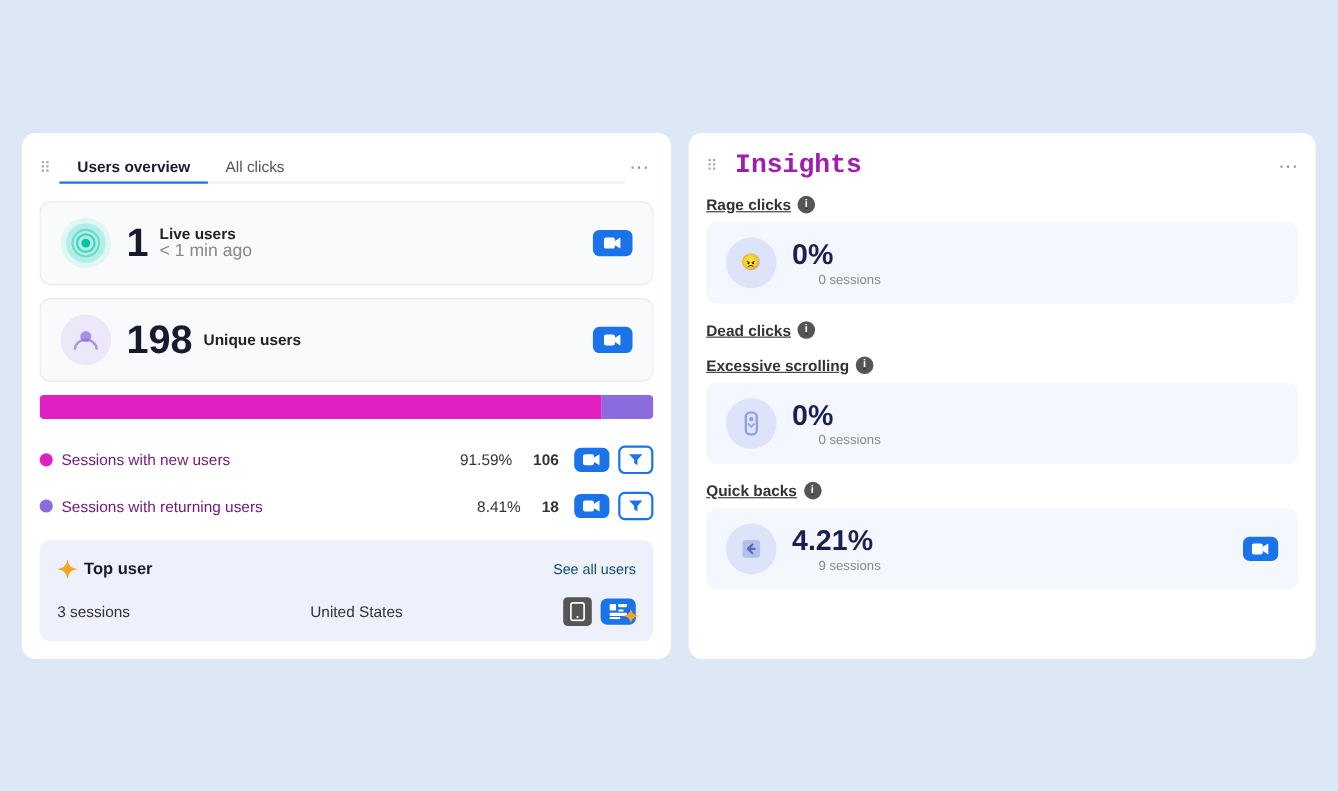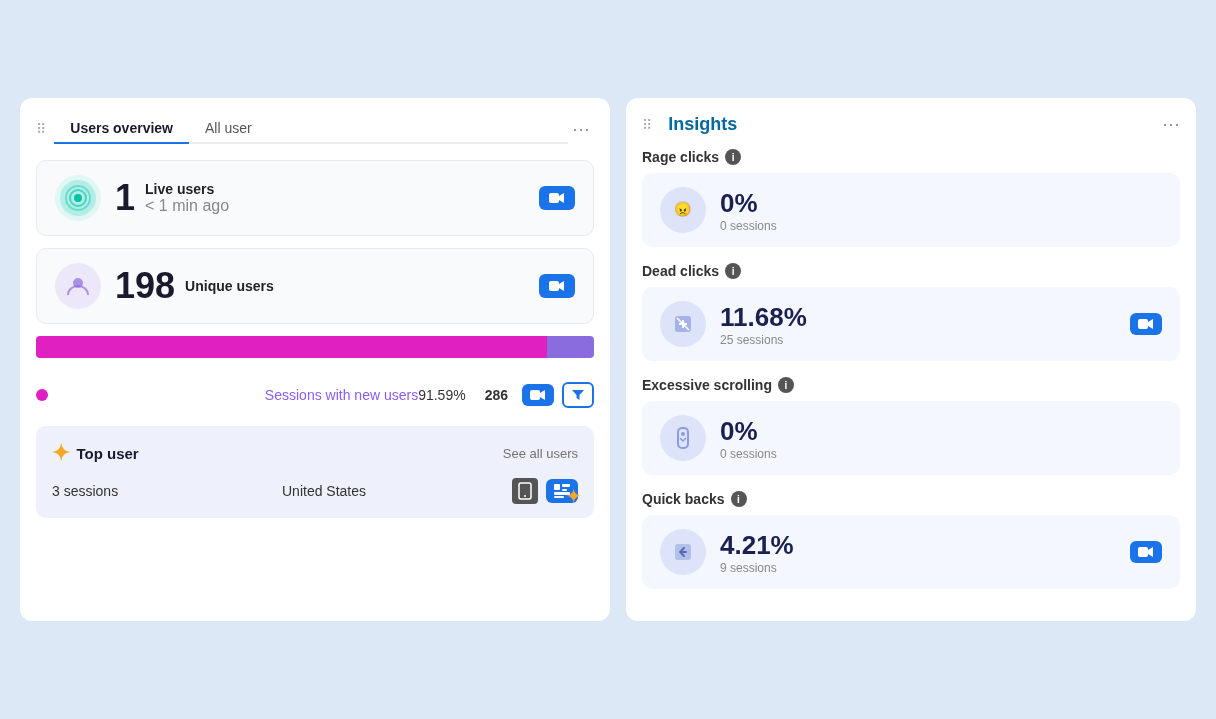--- a/index.html
+++ b/index.html
@@ -149,21 +149,21 @@
     }
     .session-dot {
       width: 12px;
       height: 12px;
       border-radius: 50%;
       margin-right: 8px;
       flex-shrink: 0;
     }
     .session-dot.new { background: #e020c0; }
     .session-dot.returning { background: #8b6cde; }
-    .session-label { flex: 1; color: #8b5cf6; text-align: right; }
+    .session-label { flex: 1; color: #701a75; }
     .session-pct { color: #333; font-weight: 500; margin-right: 19px; }
     .session-count { color: #333; font-weight: 600; margin-right: 14px; }
     .session-actions { display: flex; gap: 8px; align-items: center; }
     .action-btn {
       background: #1a73e8;
       border-radius: 6px;
       padding: 5px 8px;
       display: flex;
       align-items: center;
       justify-content: center;
@@ -198,21 +198,21 @@
     .top-user-title {
       font-size: 15px;
       font-weight: 700;
       color: #1a1a2e;
       display: flex;
       align-items: center;
       gap: 6px;
     }
     .see-all-link {
       font-size: 13px;
-      color: #737373;
+      color: #0c4a6e;
       cursor: pointer;
       font-weight: 500;
     }
     .top-user-row {
       display: flex;
       align-items: center;
       gap: 24px;
       font-size: 14px;
       color: #333;
     }
@@ -236,43 +236,45 @@
       border-radius: 12px;
       padding: 16px;
       flex: 1;
     }
     .right-header {
       display: flex;
       align-items: center;
       margin-bottom: 14px;
     }
     .right-title {
-      font-size: 18px;
+      font-size: 24px;
       font-weight: 700;
-      color: #0369a1;
+      color: #a21caf;
       margin-left: 8px;
+      font-family: Liberation Mono, monospace;
     }
     .right-more {
       margin-left: auto;
       color: #888;
       font-size: 18px;
       cursor: pointer;
     }
 
     .insight-section {
       margin-bottom: 16px;
     }
     .insight-label {
       font-size: 14px;
       font-weight: 600;
       color: #333;
       margin-bottom: 8px;
       display: flex;
       align-items: center;
       gap: 6px;
+      text-decoration: underline;
     }
     .insight-card {
       background: #f5f7fe;
       border-radius: 10px;
       padding: 14px 18px;
       display: flex;
       align-items: center;
       position: relative;
     }
     .insight-icon-wrap {
@@ -287,20 +289,21 @@
       flex-shrink: 0;
     }
     .insight-value {
       font-size: 26px;
       font-weight: 700;
       color: #1a2050;
     }
     .insight-sessions {
       font-size: 12px;
       color: #888;
+      margin-left: 24px;
     }
     .insight-video-btn {
       margin-left: auto;
       background: #1a73e8;
       border-radius: 6px;
       padding: 5px 8px;
       display: flex;
       align-items: center;
       justify-content: center;
       cursor: pointer;
@@ -340,21 +343,21 @@
 <body>
 
 <div class="main-container">
 
   <div class="left-panel">
 
     <div class="panel-header">
       <span class="drag-icon">⠿</span>
       <div class="tab-list">
         <div class="tab active">Users overview</div>
-        <div class="tab">All user</div>
+        <div class="tab">All clicks</div>
       </div>
       <span class="more-menu">···</span>
     </div>
 
     <div class="metric-card">
       <div class="metric-icon-wrap live">
         <div class="live-pulse">
           <svg width="28" height="28" viewBox="0 0 28 28" fill="none">
             <circle cx="14" cy="14" r="12" stroke="#00c4a0" stroke-width="2" fill="none" opacity="0.4"></circle>
             <circle cx="14" cy="14" r="8" stroke="#00c4a0" stroke-width="2" fill="none" opacity="0.6"></circle>
@@ -396,36 +399,55 @@
 
     <div class="progress-bar-container">
       <div class="progress-bar-new" style="width: 91.59%;"></div>
       <div class="progress-bar-returning" style="width: 8.41%;"></div>
     </div>
 
     <div class="session-row">
       <span class="session-dot new"></span>
       <span class="session-label">Sessions with new users</span>
       <span class="session-pct">91.59%</span>
-      <span class="session-count">286</span>
+      <span class="session-count">106</span>
       <div class="session-actions">
         <div class="action-btn">
           <svg width="16" height="12" viewBox="0 0 16 12" fill="white">
             <rect x="0" y="1" width="10" height="10" rx="2"></rect>
             <path d="M10 4l5-3v10l-5-3V4z"></path>
           </svg>
         </div>
         <div class="action-btn-outline">
           <svg width="14" height="14" viewBox="0 0 14 14" fill="#1a73e8">
             <path d="M1 2h12l-4.5 5v5l-3-2V7L1 2z"></path>
           </svg>
         </div>
       </div>
     </div>
 
+    <div class="session-row">
+      <span class="session-dot returning"></span>
+      <span class="session-label">Sessions with returning users</span>
+      <span class="session-pct">8.41%</span>
+      <span class="session-count">18</span>
+      <div class="session-actions">
+        <div class="action-btn">
+          <svg width="16" height="12" viewBox="0 0 16 12" fill="white">
+            <rect x="0" y="1" width="10" height="10" rx="2"></rect>
+            <path d="M10 4l5-3v10l-5-3V4z"></path>
+          </svg>
+        </div>
+        <div class="action-btn-outline">
+          <svg width="14" height="14" viewBox="0 0 14 14" fill="#1a73e8">
+            <path d="M1 2h12l-4.5 5v5l-3-2V7L1 2z"></path>
+          </svg>
+        </div>
+      </div>
+    </div>
 
     <div class="top-user-section">
       <div class="top-user-header">
         <div class="top-user-title">
           <span class="star-icon">✦</span>
           <span>Top user</span>
         </div>
         <span class="see-all-link">See all users</span>
       </div>
       <div class="top-user-row">
@@ -479,39 +501,20 @@
           <div class="insight-sessions">0 sessions</div>
         </div>
       </div>
     </div>
 
     <div class="insight-section">
       <div class="insight-label">
         <span>Dead clicks</span>
         <span class="info-icon">i</span>
       </div>
-      <div class="insight-card">
-        <div class="insight-icon-wrap">
-          <svg width="28" height="28" viewBox="0 0 28 28" fill="none">
-            <rect x="6" y="6" width="16" height="16" rx="3" fill="#8b9de0" opacity="0.7"></rect>
-            <path d="M10 14h8M14 10v8" stroke="white" stroke-width="2"></path>
-            <path d="M8 8l12 12" stroke="white" stroke-width="1.5"></path>
-          </svg>
-        </div>
-        <div>
-          <div class="insight-value">11.68%</div>
-          <div class="insight-sessions">25 sessions</div>
-        </div>
-        <div class="insight-video-btn">
-          <svg width="16" height="12" viewBox="0 0 16 12" fill="white">
-            <rect x="0" y="1" width="10" height="10" rx="2"></rect>
-            <path d="M10 4l5-3v10l-5-3V4z"></path>
-          </svg>
-        </div>
-      </div>
     </div>
 
     <div class="insight-section">
       <div class="insight-label">
         <span>Excessive scrolling</span>
         <span class="info-icon">i</span>
       </div>
       <div class="insight-card">
         <div class="insight-icon-wrap">
           <svg width="28" height="28" viewBox="0 0 28 28" fill="none">

